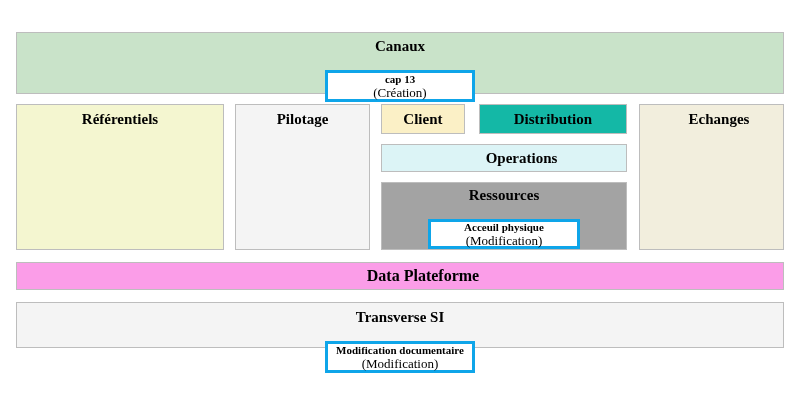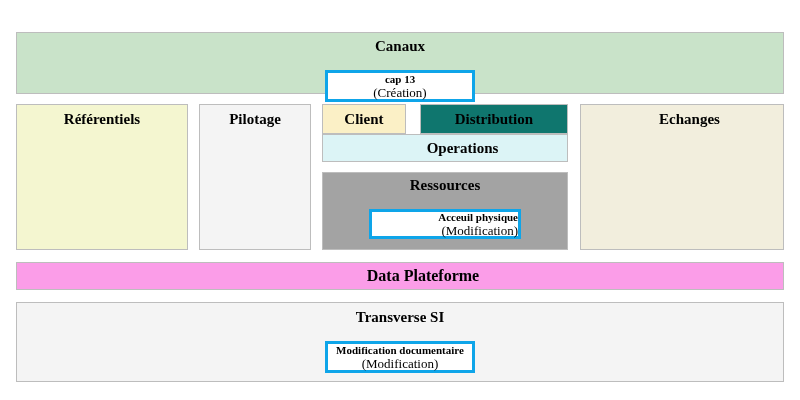--- a/index.html
+++ b/index.html
@@ -31,62 +31,62 @@
     height: 62px;
     padding-top: 3px;
   }
   
   .mid-row {
     margin-top: 10px;
     height: 146px;
     display: flex;
   }
   .col { padding-top: 4px; }
-  .col-referentiels { width: 172px; }
-  .col-pilotage { width: 112px; margin-left: 11px; }
+  .col-referentiels { width: 208px; }
+  .col-pilotage { width: 135px; margin-left: 11px; }
   .mid-group {
     width: 246px;
     margin-left: 11px;
     display: flex;
     flex-direction: column;
   }
   .col-echanges { flex: 1; margin-left: 12px; padding-left: 15px; }
   .mg-top { display: flex; height: 30px; }
   .cell { padding-top: 4px; }
   .cell-client { width: 104px; height: 30px; }
   .cell-distribution { width: 184px; height: 30px; margin-left: 14px; }
-  .cell-operations { height: 28px; padding-top: 3px; padding-left: 35px; }
+  .cell-operations { height: 28px; margin-top: 10px; padding-top: 3px; padding-left: 35px; }
   .cell-ressources { flex: 1; margin-top: 10px; padding-top: 2px; }
   
   .card {
     box-sizing: border-box;
     background: #ffffff;
     border: 3px solid #0ea5e9;
     border-radius: 0;
     margin: 14px auto 0 auto;
     width: 150px;
     height: 32px;
     display: flex;
     flex-direction: column;
     justify-content: center;
     line-height: 13px;
   }
   .card-title { font-weight: bold; font-size: 11px; }
   .card-sub { font-size: 13px; }
-  .card-sm { height: 30px; width: 152px; text-align: right; }
+  .card-sm { height: 30px; width: 152px; }
   
   .data-plateforme {
     margin-top: 12px;
     height: 28px;
     padding-top: 3px;
   }
   .data-plateforme .band-title { font-size: 16px; margin-left: 46px; }
   .transverse {
     margin-top: 12px;
-    height: 80px;
+    height: 46px;
     padding-top: 4px;
   }
 </style>
 </head>
 <body>
 
 <div class="page">
 
   <div class="band canaux" style="background: rgb(201, 227, 201);">
     <div class="band-title">Canaux</div>
@@ -104,21 +104,21 @@
 
     <div class="col col-pilotage" style="background: rgb(244, 244, 244);">
       <div class="col-title">Pilotage</div>
     </div>
 
     <div class="mid-group">
       <div class="mg-top">
         <div class="cell cell-client" style="background: rgb(251, 240, 198);">
           <div class="col-title">Client</div>
         </div>
-        <div class="cell cell-distribution" style="background: #0f766e;">
+        <div class="cell cell-distribution" style="background: #14b8a6;">
           <div class="col-title">Distribution</div>
         </div>
       </div>
 
       <div class="cell cell-operations" style="background: rgb(220, 244, 246);">
         <div class="col-title">Operations</div>
       </div>
 
       <div class="cell cell-ressources" style="background: #a3a3a3;">
         <div class="col-title">Ressources</div>

